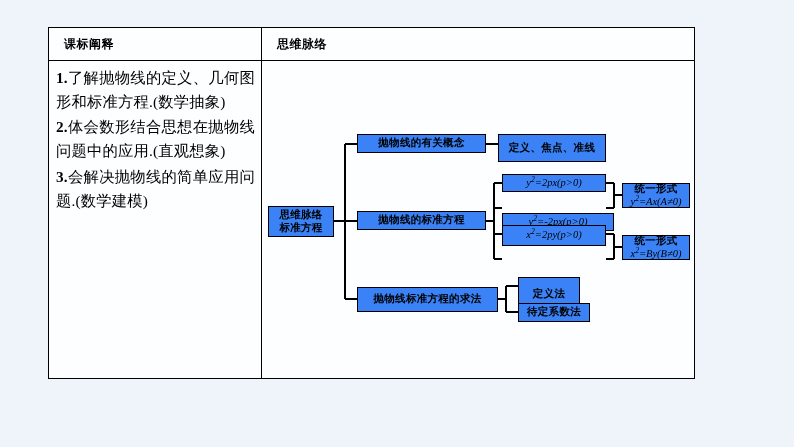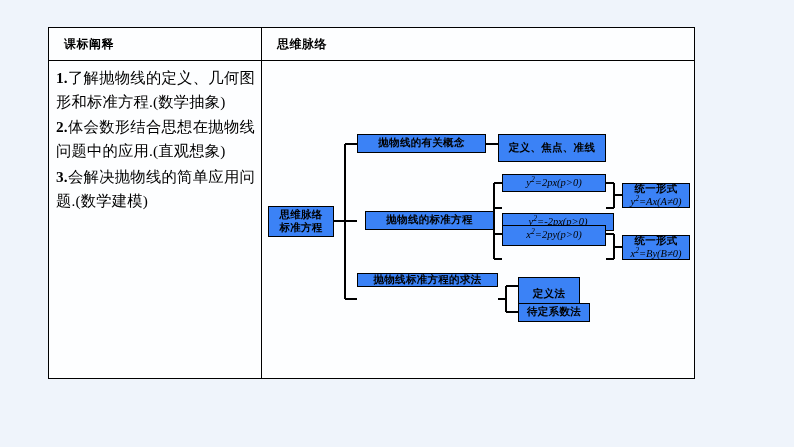--- a/index.html
+++ b/index.html
@@ -192,23 +192,23 @@
           </g>
         </svg>
 
         <div class="node cn" style="left:6px; top:145px; width:66px; height:31px;">
           <span class="ln1">思维脉络</span>
           <span class="ln2">标准方程</span>
         </div>
 
         <div class="node cn" style="left:95px; top:73px; width:129px; height:19px;">抛物线的有关概念</div>
 
-        <div class="node cn" style="left:95px; top:150px; width:129px; height:19px;margin-left:8px;">抛物线的标准方程</div>
-
-        <div class="node cn" style="left:95px; top:212px; width:141px; height:14px;">抛物线标准方程的求法</div>
+        <div class="node cn" style="left:95px; top:150px; width:129px; height:19px;">抛物线的标准方程</div>
+
+        <div class="node cn" style="left:95px; top:226px; width:141px; height:25px;">抛物线标准方程的求法</div>
 
         <div class="node cn" style="left:236px; top:73px; width:108px; height:28px;">定义、焦点、准线</div>
 
         <div class="node eq" style="left:240px; top:113px; width:104px; height:18px;">
           <span><i>y</i><sup>2</sup>=2<i>px</i>(<i>p</i>&gt;0)</span>
         </div>
 
         <div class="node eq" style="left:240px; top:152px; width:112px; height:18px;">
           <span><i>y</i><sup>2</sup>=-2<i>px</i>(<i>p</i>&gt;0)</span>
         </div>

